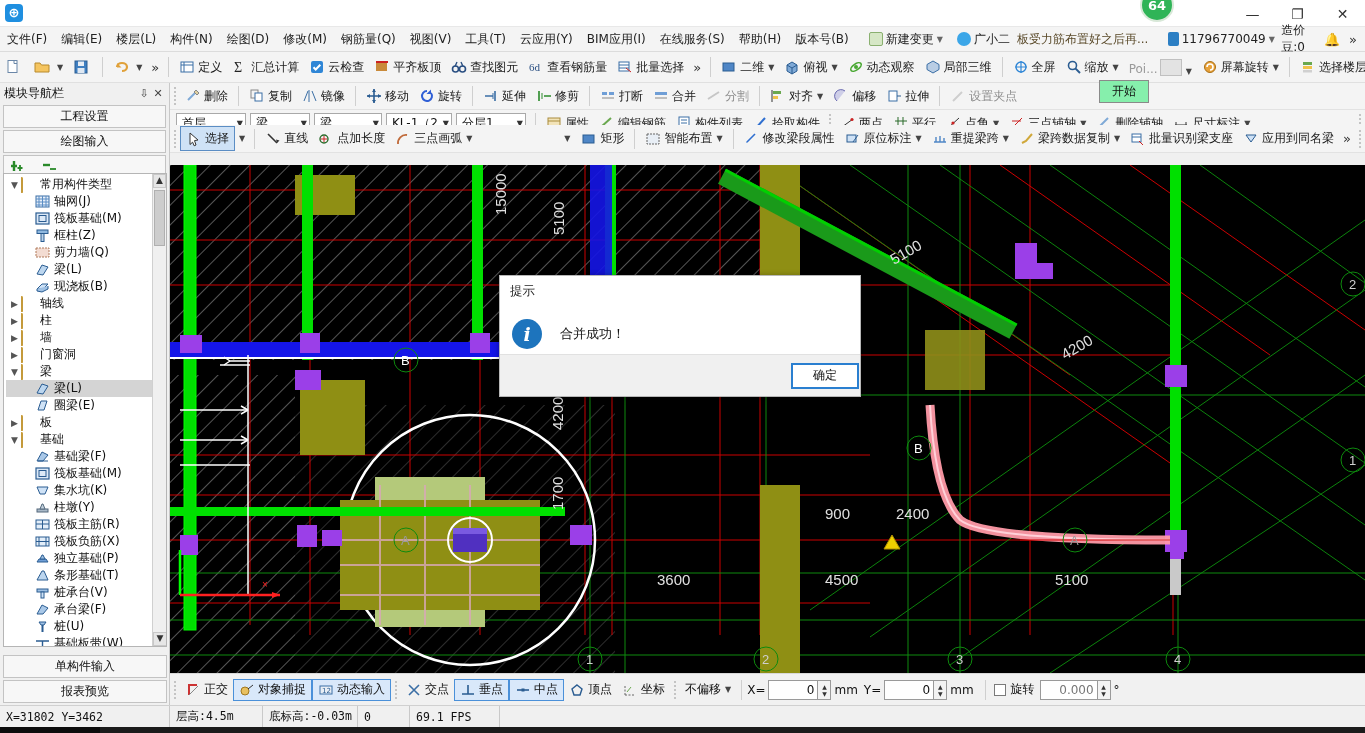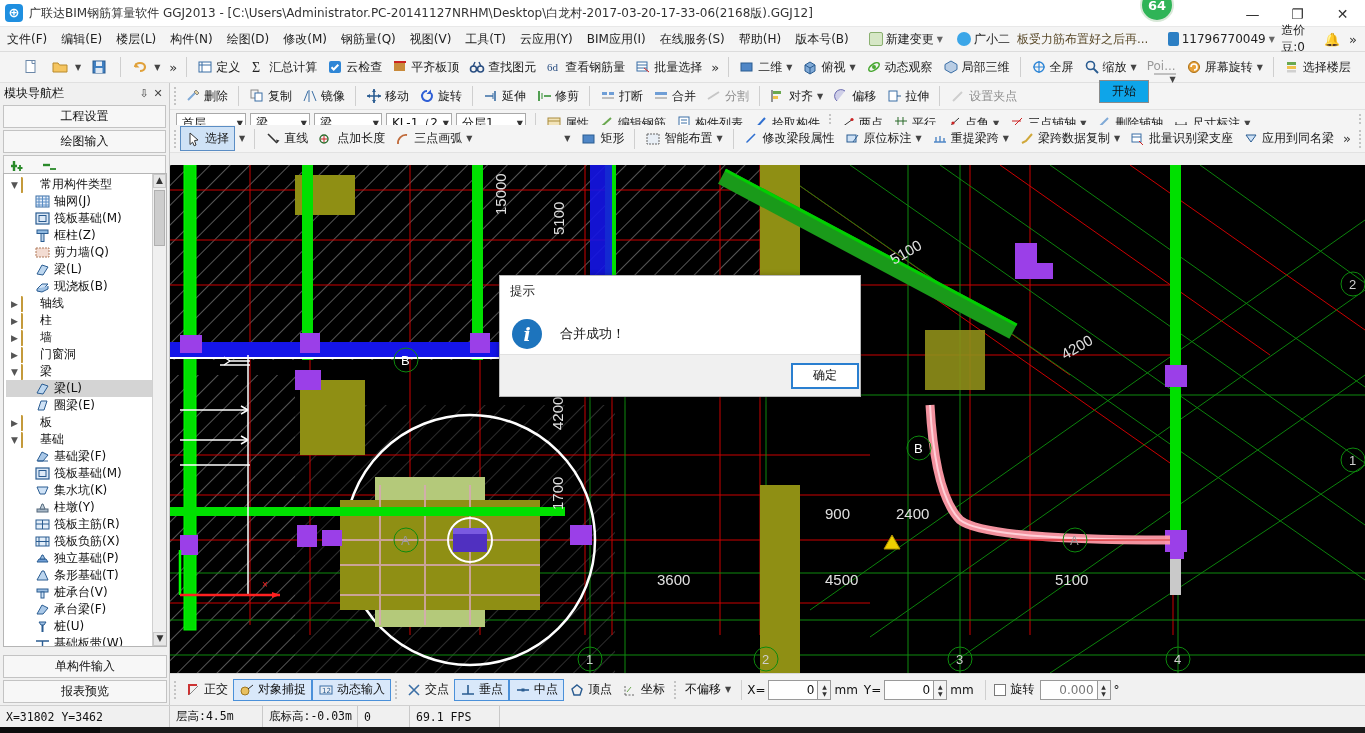--- a/index.html
+++ b/index.html
@@ -211,41 +211,39 @@
   }
   .ok-btn {
     width: 66px; height: 24px; background: #fff; border: 1px solid #2a7fd0;
     outline: 1px solid #2a7fd0; display: flex; align-items: center; justify-content: center;
     font-size: 12px; color: #111;
   }
 
   
   .tooltip-start {
     position: absolute; left: 1099px; top: 80px; width: 50px; height: 23px;
-    background: #0ea5e9; border: 1px solid #8a8a8a;
+    background: #86efac; border: 1px solid #8a8a8a;
     display: flex; align-items: center; justify-content: center;
     font-size: 12px; color: #111; z-index: 50;
   }
   .poi-box {
     display: flex; align-items: flex-end; height: 21px;
     color: #9a9a9a;
-    flex-direction: column;
   }
   .poi-field {
     width: 22px; height: 17px; background: #e3e3e3; border: 1px solid #c0c0c0; margin-left: 2px;
   }
 </style>
 </head>
 <body>
 
 <div id="app">
 
   <div class="titlebar">
     <div class="title-logo">⊕</div>
-    <div class="title-text">广联达BIM钢筋算量软件 GGJ2013 - [C:\Users\Administrator.PC-20141127NRHM\Desktop\白龙村-2017-03-20-17-33-06(2168版).GGJ12]</div>
     <div class="badge-64">64</div>
     <div class="win-btns">
       <div class="win-btn">—</div>
       <div class="win-btn">❐</div>
       <div class="win-btn close">✕</div>
     </div>
   </div>
 
   <div class="menubar">
     <div class="menu-item">文件(F)</div>

